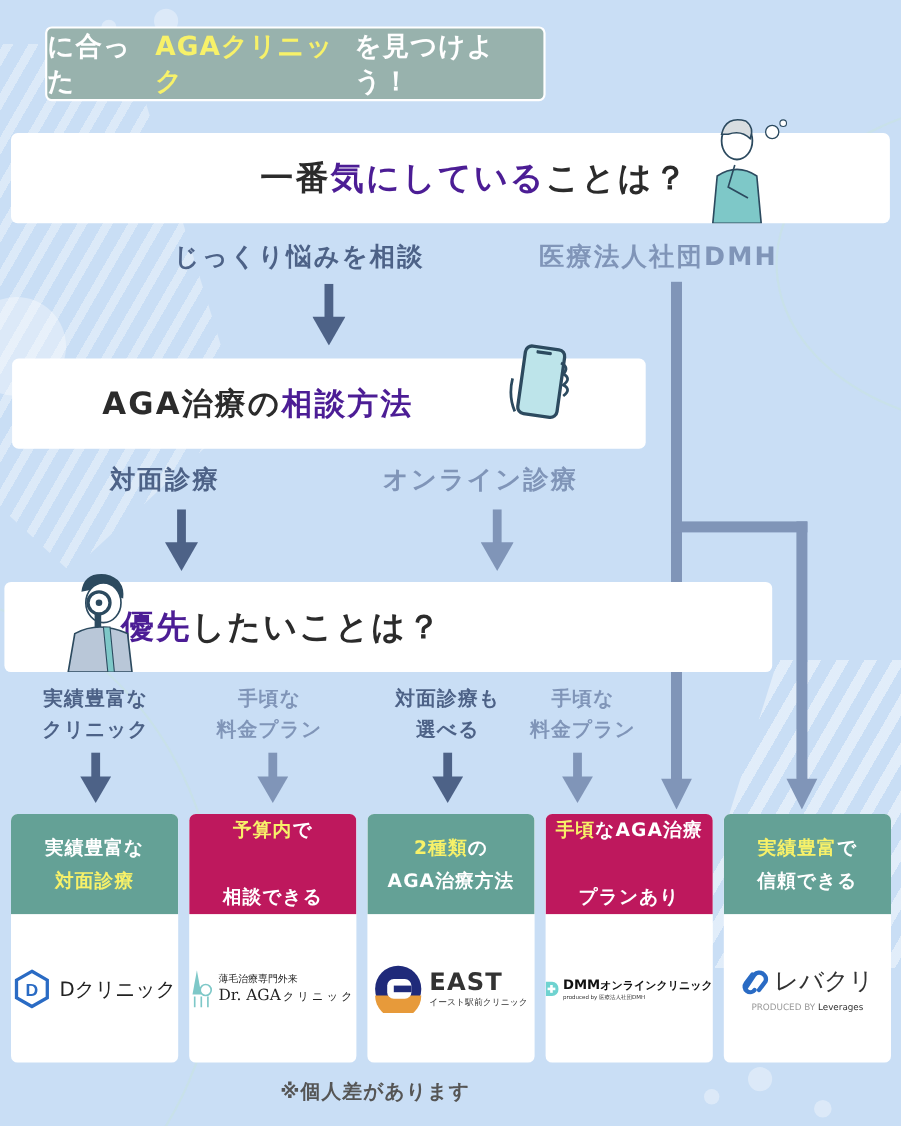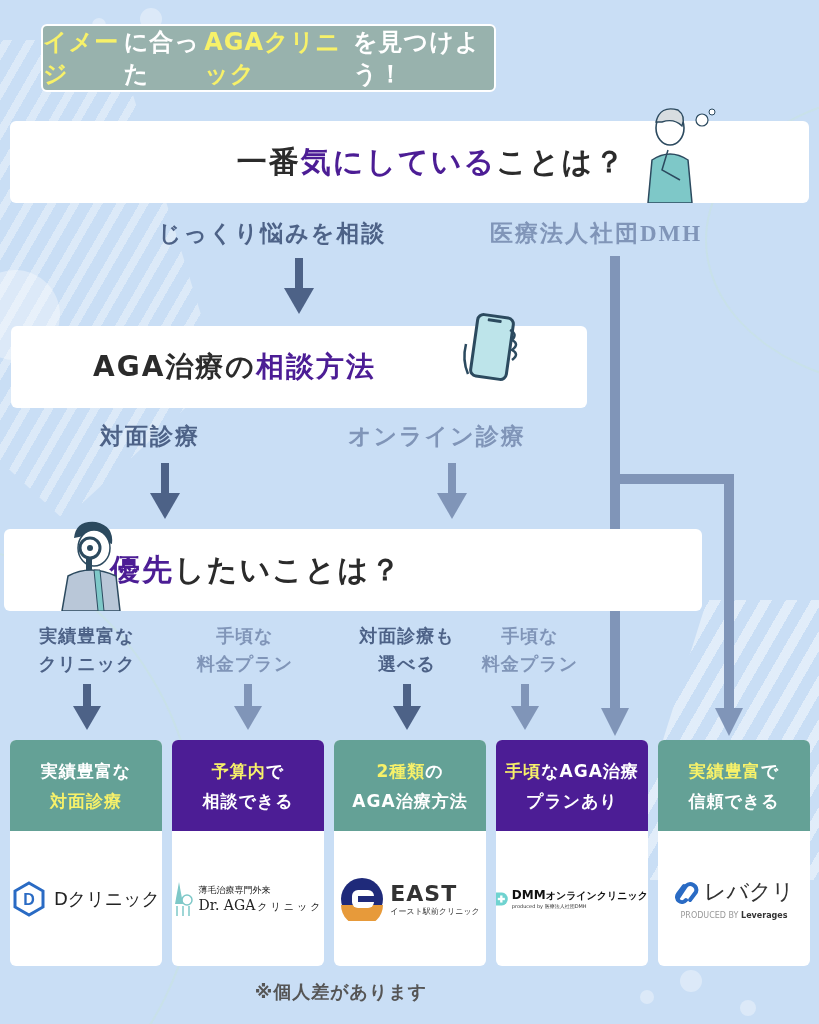--- a/index.html
+++ b/index.html
@@ -39,21 +39,21 @@
   .yellow { color: #f7f169; }
   .pink { color: #4c1d95; }
 
   .qbox {
     position: absolute; background: #fff; border-radius: 6px;
     display: flex; align-items: center; justify-content: center;
     font-weight: bold; color: #2b2b2b; letter-spacing: 2px; padding-left: 44px;
   }
   .label {
     position: absolute; font-weight: bold; font-size: 23px; letter-spacing: 2px;
-    text-align: right; white-space: nowrap; font-family: Liberation Serif, serif;
+    text-align: right; white-space: nowrap;
   }
   .dark { color: #4d6287; }
   .light { color: #8095b8; }
   .small-label {
     position: absolute; font-weight: bold; font-size: 18px; line-height: 28px;
     text-align: center; letter-spacing: 1px; white-space: nowrap;
   }
   .arrow { position: absolute; }
 
   .card {
@@ -61,21 +61,21 @@
     border-radius: 6px; overflow: hidden; background: #fff;
   }
   .card-head {
     height: 91px; display: flex; flex-direction: column; align-items: center; justify-content: center;
     color: #fff; font-weight: bold; font-size: 17px; line-height: 30px; letter-spacing: 1px;
   }
   .card-body {
     height: 135px; display: flex; align-items: center; justify-content: center;
   }
   .green { background: #64a196; }
-  .teal { background: #4c1d95; }
+  .teal { background: #be185d; justify-content: space-between; }
 
   .note {
     position: absolute; left: 0; width: 682px; top: 980px; text-align: center;
     font-weight: bold; font-size: 18px; color: #555; letter-spacing: 1px;
   }
 </style>
 </head>
 <body>
 
 <div class="bg-deco">
@@ -85,21 +85,20 @@
   <div class="arc-l"></div>
   <div class="dot" style="left:140px;top:8px;width:22px;height:22px;"></div>
   <div class="dot" style="left:92px;top:18px;width:14px;height:14px;"></div>
   <div class="dot" style="left:-30px;top:270px;width:90px;height:90px;"></div>
   <div class="dot" style="left:680px;top:970px;width:22px;height:22px;"></div>
   <div class="dot" style="left:740px;top:1000px;width:16px;height:16px;"></div>
   <div class="dot" style="left:640px;top:990px;width:14px;height:14px;"></div>
 </div>
 
 <div class="top-banner" style="left:41px;width:455px;">
-  <span class="yellow">イメージ</span>
     <span>に合った</span>
     <span class="yellow">AGAクリニック</span>
     <span>を見つけよう！</span>
 </div>
 
 <div class="qbox" style="left:10px;top:121px;width:799px;height:82px;font-size:30px;">
   <span>一番</span>
     <span class="pink">気にしている</span>
     <span>ことは？</span>
 </div>
@@ -280,18 +279,18 @@
   <div class="card-body" style="flex-direction:column;">
     <div style="display:flex;align-items:center;">
       <svg width="26" height="24" viewBox="0 0 26 24">
         <path d="M4 18 L12 6 A6 6 0 0 1 22 12 L16 20" fill="none" stroke="#2a6bc4" stroke-width="4" stroke-linecap="round"></path>
         <path d="M10 6 L4 14 A5 5 0 0 0 12 20" fill="none" stroke="#2a6bc4" stroke-width="4" stroke-linecap="round"></path>
       </svg>
       <span style="font-size:22px;color:#333;margin-left:4px;">レバクリ</span>
     </div>
     <div style="font-size:8px;color:#999;margin-top:4px;">
       <span>PRODUCED BY</span>
-      <span style="color:#333;font-weight:bold;">Leverages</span>
+      <span style="color:#333;font-weight:normal;">Leverages</span>
     </div>
   </div>
 </div>
 
 <div class="note">※個人差があります</div>
 
 </body></html>

